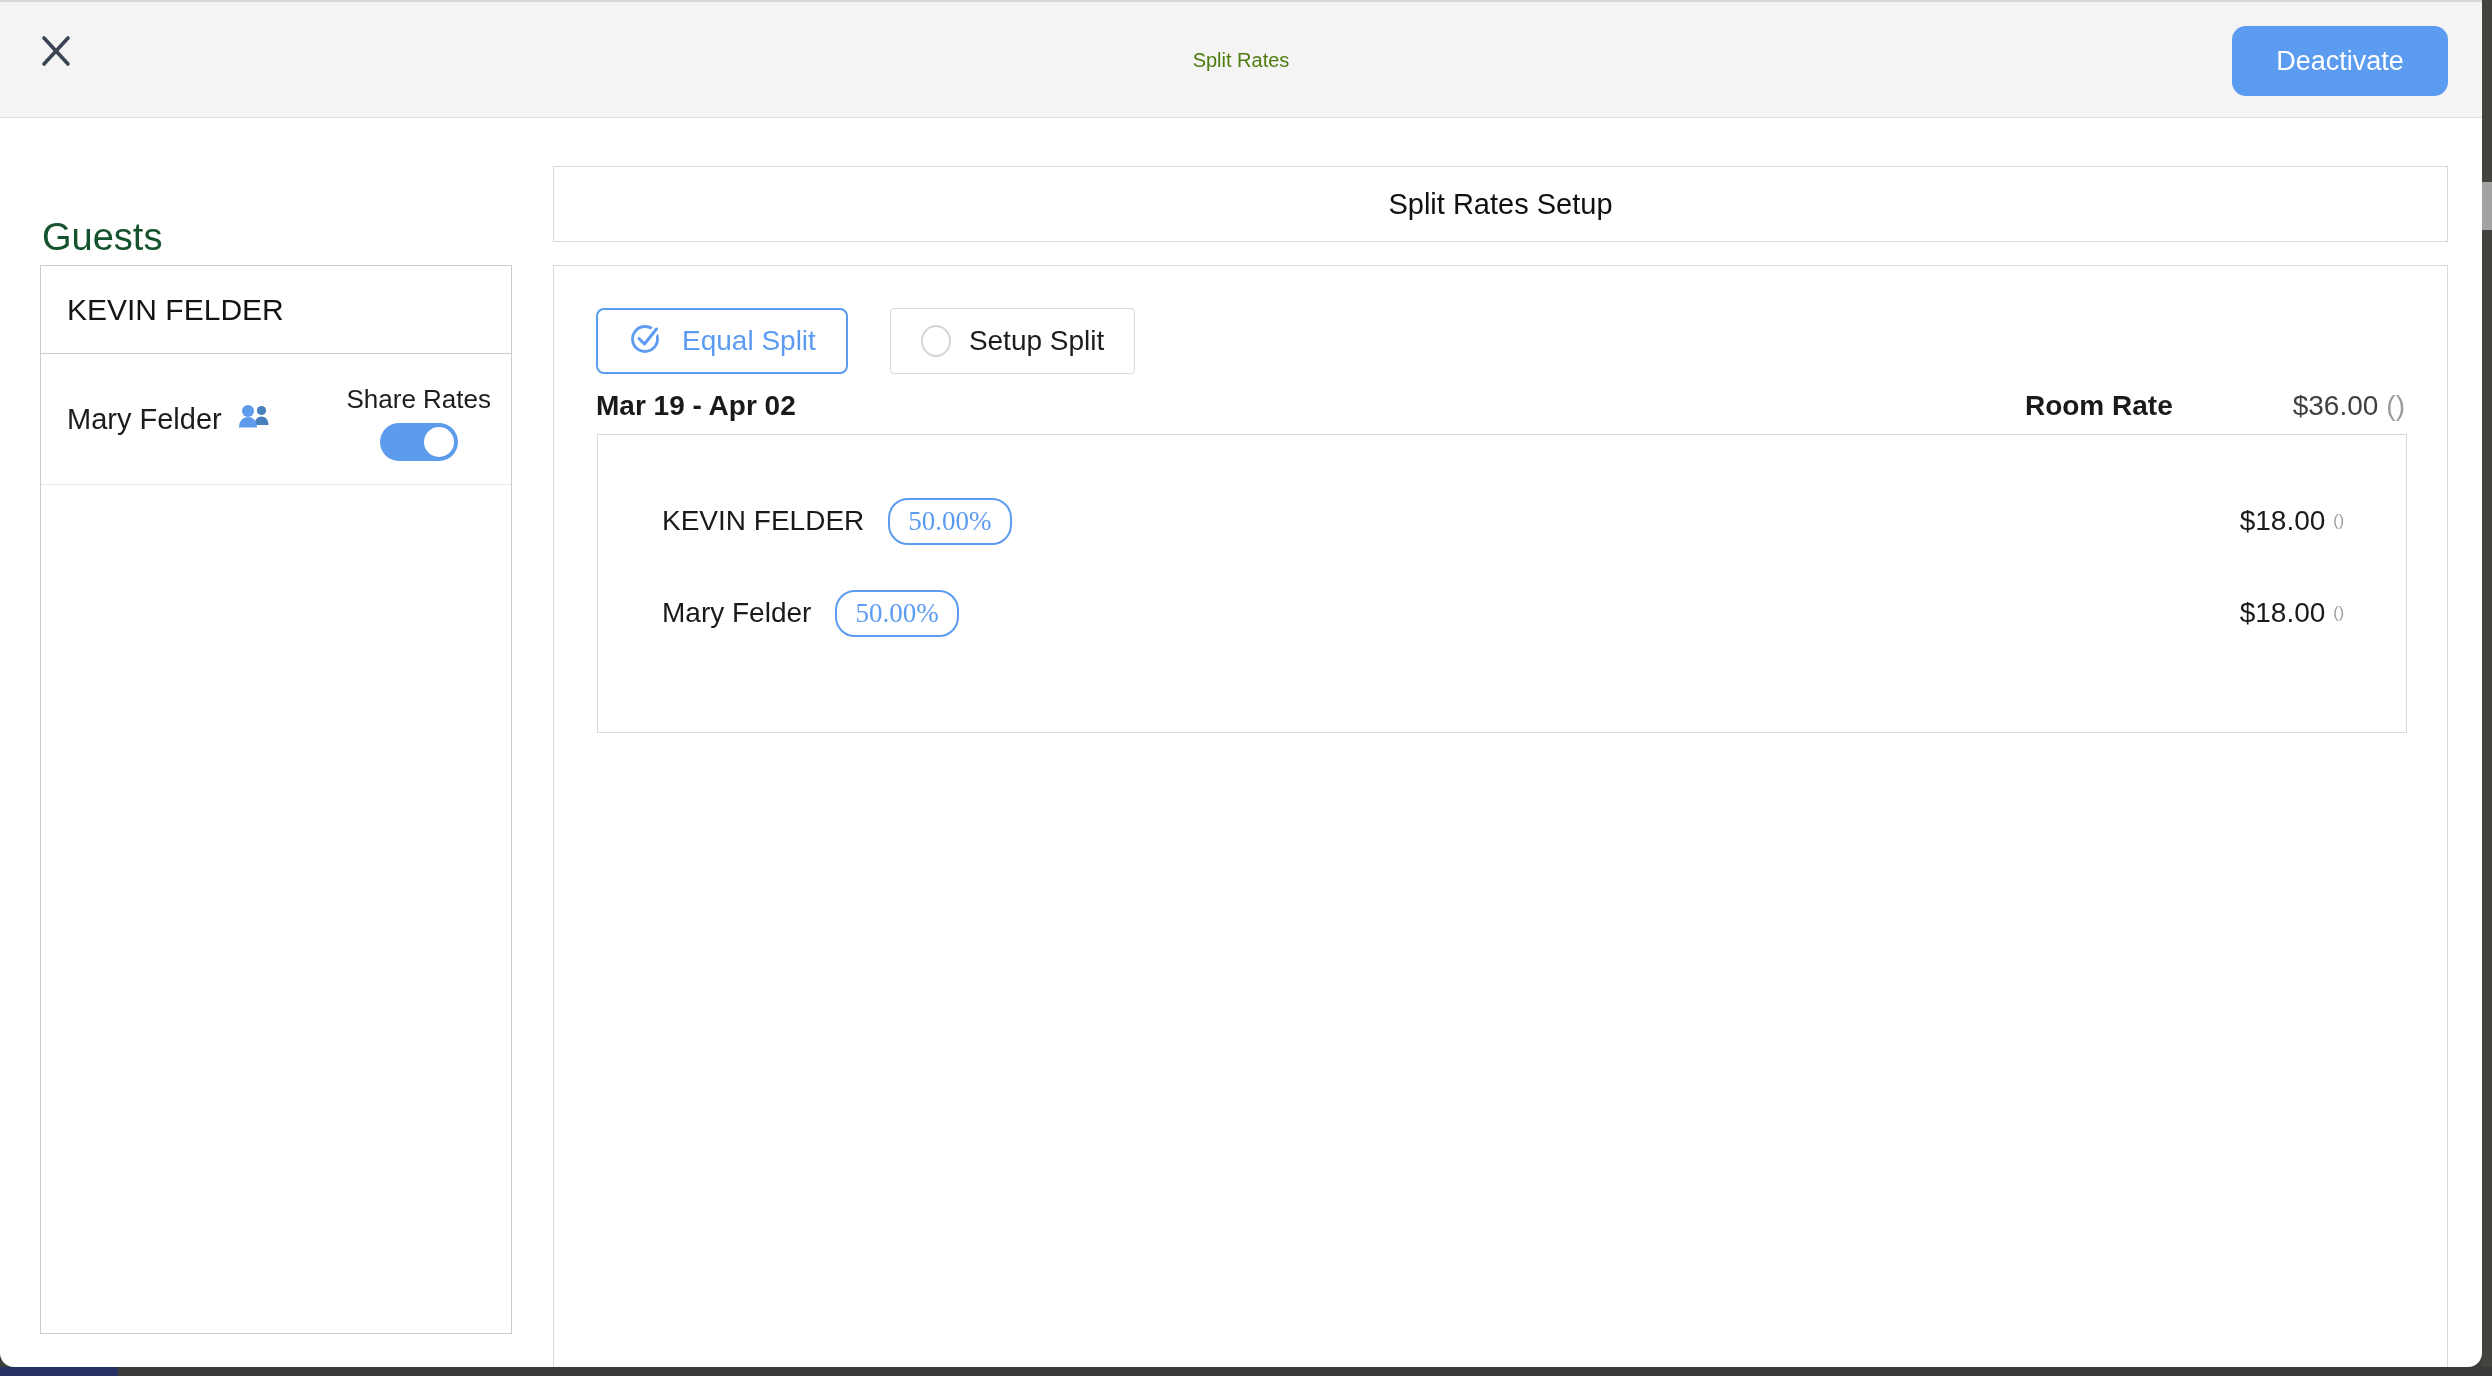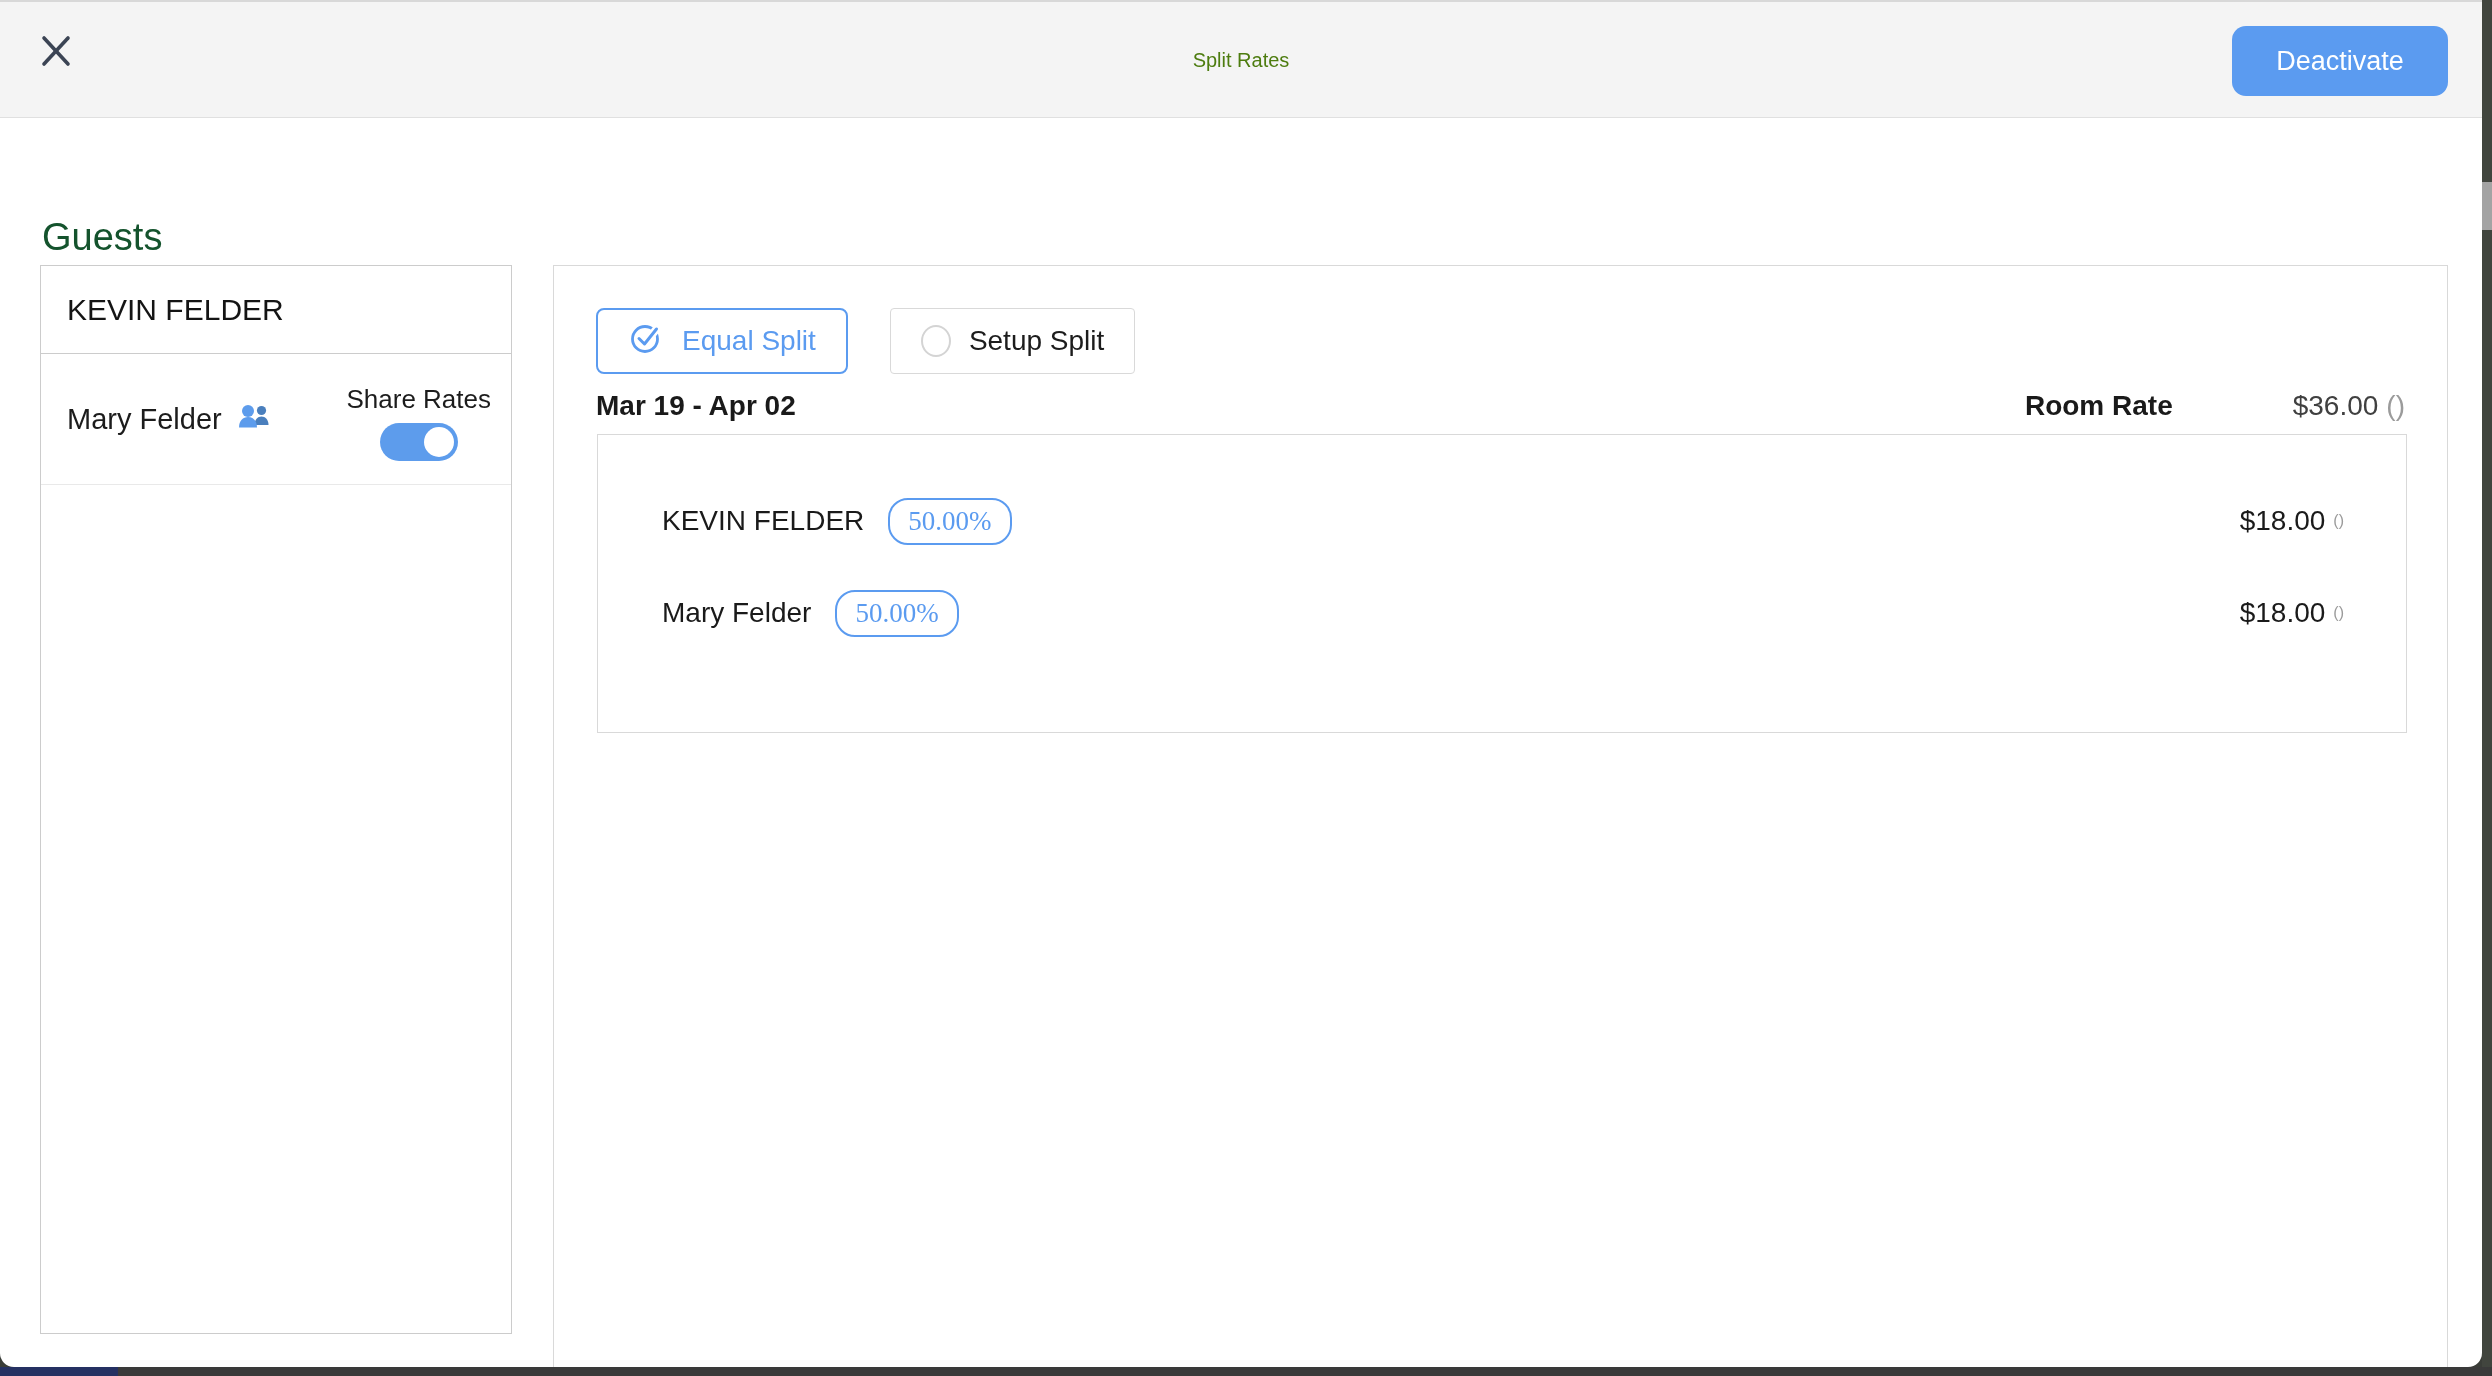--- a/index.html
+++ b/index.html
@@ -218,20 +218,23 @@
         </div>
         <div class="share-col">
           <span class="share-label">Share Rates</span>
           <button class="toggle">
             <span class="knob"></span>
           </button>
         </div>
       </div>
     </div>
 
+    <div class="setup-header">
+      <span>Split Rates Setup</span>
+    </div>
 
     <div class="main-panel">
 
       <div class="split-options">
         <button class="split-btn selected">
           <span>
             <svg width="36" height="36" viewBox="0 0 36 36">
               <circle cx="17" cy="19" r="12.5" fill="none" stroke="#5b9bf0" stroke-width="2.8"></circle>
               <path d="M11 18.5 L16.5 24 L28.5 9" fill="none" stroke="#ffffff" stroke-width="8" stroke-linecap="round" stroke-linejoin="round"></path>
               <path d="M11 18.5 L16.5 24 L28.5 9" fill="none" stroke="#5b9bf0" stroke-width="3" stroke-linecap="round" stroke-linejoin="round"></path>

